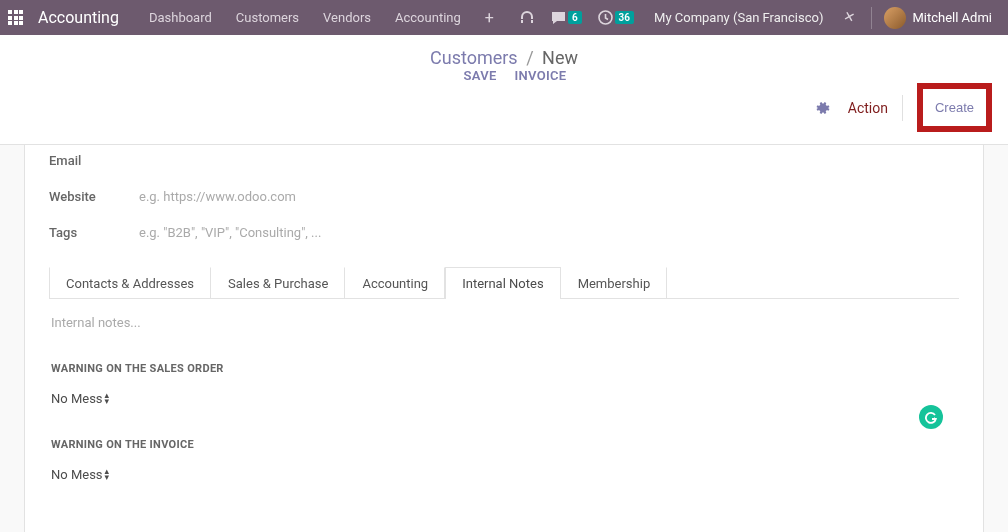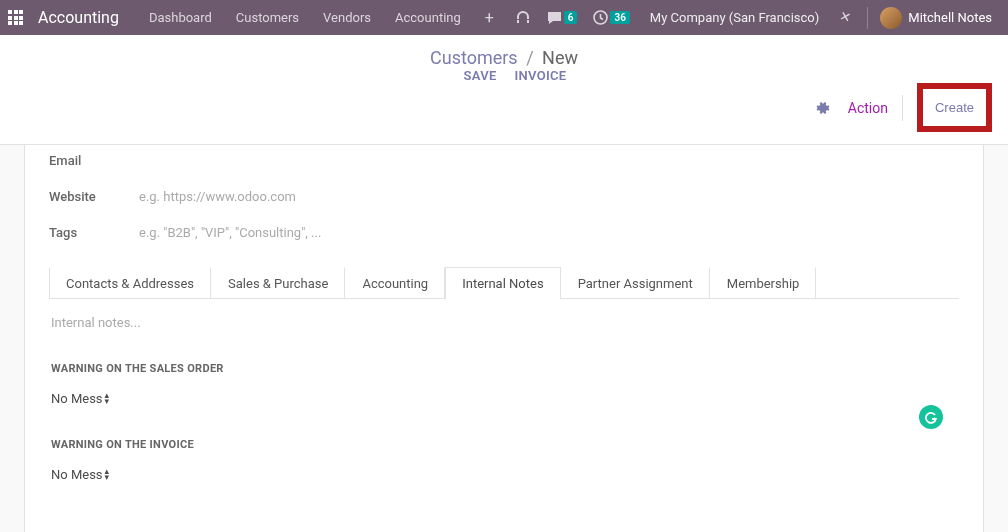--- a/index.html
+++ b/index.html
@@ -18,21 +18,21 @@
     .divider-v { width: 1px; height: 22px; background: rgba(255,255,255,.25); margin: 0 4px; }
     .plus-icon { font-size: 16px; color: #ddd5dd; }
     
     .control-panel { background: #fff; border-bottom: 1px solid #e2e2e2; padding: 12px 16px; display: flex; align-items: center; flex-direction: column; }
     .breadcrumb { font-size: 18px; color: #7c7bad; }
     .breadcrumb .sep { color: #999; margin: 0 4px; }
     .breadcrumb .current { color: #666; }
     .cp-actions-left { margin-left: 22px; display: flex; gap: 18px; }
     .cp-link { color: #7c7bad; font-size: 13px; font-weight: 600; letter-spacing: .3px; cursor: pointer; }
     .cp-right { margin-left: auto; display: flex; align-items: center; gap: 14px; }
-    .gear-action { color: #a21caf; cursor: pointer; display: flex; align-items: center; gap: 18px; font-size: 14px; }
+    .gear-action { color: #7f1d1d; cursor: pointer; display: flex; align-items: center; gap: 18px; font-size: 14px; }
     .create-btn { border: 6px solid #b91c1c; color: #7c7bad; background: #fff; padding: 11px 12px; font-size: 13px; cursor: pointer; }
     .cp-sep { width: 1px; height: 26px; background: #e0e0e0; }
     
     .sheet-wrap { padding: 0 24px; height: calc(532px - 35px - 52px); overflow: auto; }
     .sheet { background: #fff; border: 1px solid #e2e2e2; border-top: none; padding: 0 24px 24px; position: relative; min-height: 100%; }
     
     .form-row { display: flex; gap: 40px; }
     .form-col { flex: 1; }
     .field-line { display: flex; align-items: center; min-height: 30px; font-size: 13px; }
     .field-label { width: 90px; color: #666; font-weight: 500; }
@@ -101,21 +101,21 @@
   </div>
   <div class="nav-item" style="color:#eee;">My Company (San Francisco)</div>
   <div class="nav-icon-btn">
     <svg width="16" height="16" viewBox="0 0 16 16">
         <path fill="#ddd5dd" d="M2 4l3 3-3 3 1 1 3-3 3 3 1-1-3-3 3-3-1-1-3 3-3-3z" transform="rotate(15 8 8)"></path>
       </svg>
   </div>
   <div class="divider-v"></div>
   <div class="user-area">
     <div class="avatar"></div>
-    <span>Mitchell Notes</span>
+    <span>Mitchell Admi</span>
   </div>
 </div>
 
 <div class="control-panel">
   <div class="breadcrumb">
     <span style="cursor:pointer;">Customers</span>
     <span class="sep">/</span>
     <span class="current">New</span>
   </div>
   <div class="cp-actions-left">
@@ -152,21 +152,20 @@
           <span class="placeholder">e.g. "B2B", "VIP", "Consulting", ...</span>
         </div>
       </div>
     </div>
 
     <div class="tabs">
       <div class="tab">Contacts &amp; Addresses</div>
       <div class="tab">Sales &amp; Purchase</div>
       <div class="tab">Accounting</div>
       <div class="tab active">Internal Notes</div>
-      <div class="tab">Partner Assignment</div>
       <div class="tab">Membership</div>
     </div>
 
     <div class="tab-panel">
       <div class="notes-input">Internal notes...</div>
       
       <div class="grammarly">
         <svg width="14" height="14" viewBox="0 0 14 14">
             <path fill="none" stroke="#fff" stroke-width="1.8" d="M11 5a5 5 0 10.8 4H8"></path>
             <path fill="#fff" d="M11 8l-2 2 2 2z" transform="translate(0 -1)"></path>

